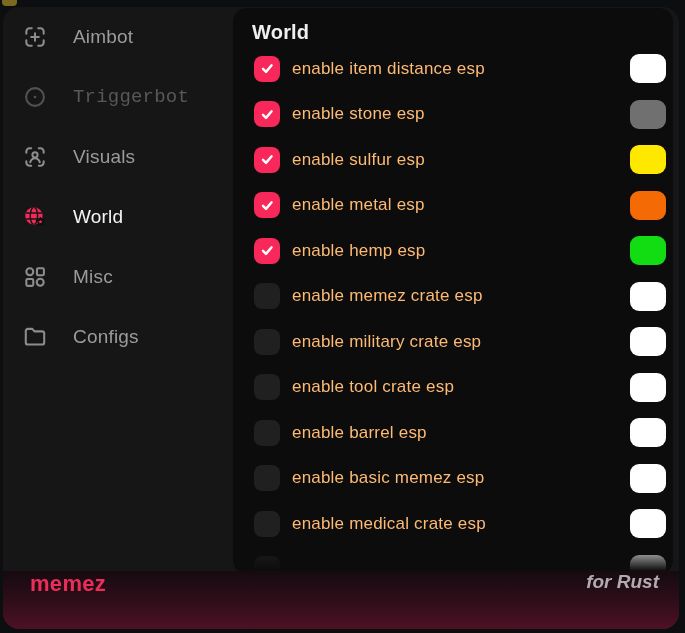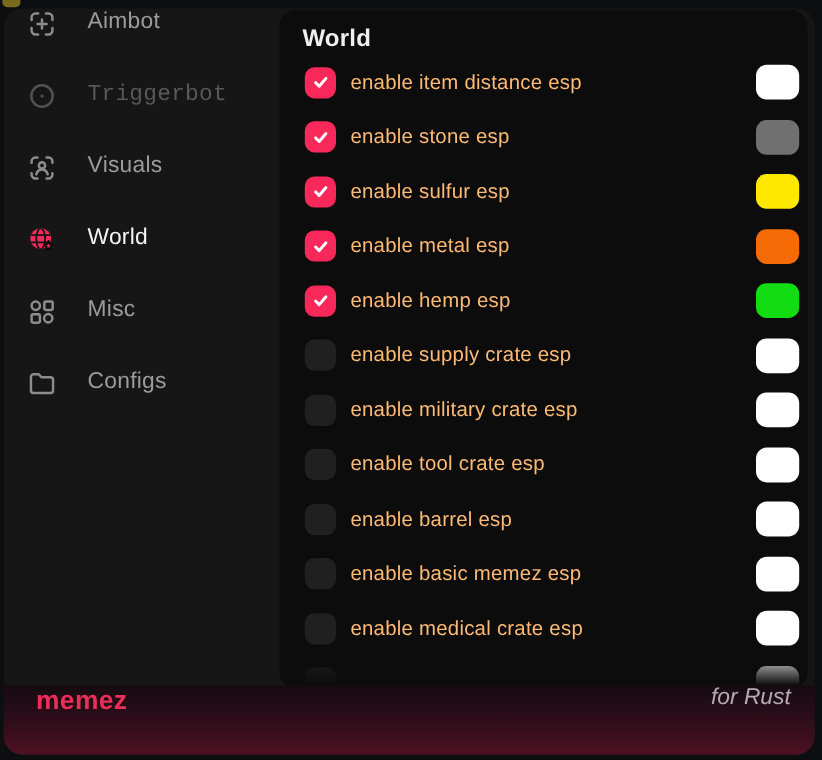--- a/index.html
+++ b/index.html
@@ -9,21 +9,21 @@
     font-family:"Liberation Sans","DejaVu Sans",sans-serif;
     -webkit-font-smoothing:antialiased;
   }
   .game-sliver{position:absolute;left:2px;top:0;width:15px;height:6px;background:#7a6a20;border-radius:0 0 4px 4px;}
   .window{
     position:absolute;left:3px;top:7px;width:676px;height:622px;
     background:#161617;border-radius:16px;overflow:hidden;
   }
   
   .sidebar{position:absolute;left:0;top:0;width:230px;}
-  .side-item{display:flex;height:60px;padding-left:19px;cursor:pointer;}
+  .side-item{display:flex;align-items:center;height:60px;padding-left:19px;cursor:pointer;}
   .side-item .icon{width:26px;height:26px;flex:0 0 auto;display:flex;align-items:center;justify-content:center;}
   .side-item .icon svg{width:26px;height:26px;display:block;}
   .side-item .label{margin-left:25px;font-size:19px;color:#9b9b9b;letter-spacing:.2px;}
   .side-item.dimmed .label{color:#585858;font-family:Liberation Mono, monospace;}
   .side-item.dimmed .icon{opacity:.5;}
   .side-item.active .label{color:#f4f4f4;font-weight:500;}
   
   .panel{
     position:absolute;left:230px;top:1px;width:440px;height:566px;
     background:#0c0c0d;border-radius:14px;overflow:hidden;
@@ -43,21 +43,21 @@
   .panel-fade{position:absolute;left:0;right:0;bottom:0;height:30px;
     background:linear-gradient(180deg,rgba(12,12,13,0),#0d0c0d 90%);pointer-events:none;}
   
   .footer{
     position:absolute;left:0;right:0;bottom:0;height:58px;box-sizing:border-box;
     display:flex;align-items:flex-start;justify-content:space-between;
     padding:0 20px 0 27px;
     background:linear-gradient(180deg,#150b10 0%,#2b0d18 45%,#4e1124 100%);
   }
   .brand{font-size:22px;font-weight:700;color:#ec2d59;letter-spacing:.3px;}
-  .tagline{font-size:19px;font-style:italic;font-weight:400;color:#b2acb0;}
+  .tagline{font-size:19px;font-style:italic;font-weight:700;color:#b2acb0;}
 </style>
 </head>
 <body>
 
 <div class="game-sliver"></div>
 
 <div class="window">
 
   <nav class="sidebar">
       <div class="side-item">
@@ -184,21 +184,21 @@
     <span class="checkbox">
             <svg viewBox="0 0 16 16">
               <path d="M3.2 8.4l3.2 3.2 6-7" fill="none" stroke="#ffffff" stroke-width="2.6" stroke-linecap="round" stroke-linejoin="round"></path>
             </svg>
           </span>
     <span class="label">enable hemp esp</span>
     <span class="swatch" style="background: rgb(18, 221, 18);"></span>
   </div>
         <div class="row">
     <span class="checkbox"></span>
-    <span class="label">enable supply crate esp</span>
+    <span class="label">enable memez crate esp</span>
     <span class="swatch" style="background: rgb(255, 255, 255);"></span>
   </div>
         <div class="row">
     <span class="checkbox"></span>
     <span class="label">enable military crate esp</span>
     <span class="swatch" style="background: rgb(255, 255, 255);"></span>
   </div>
         <div class="row">
     <span class="checkbox"></span>
     <span class="label">enable tool crate esp</span>

